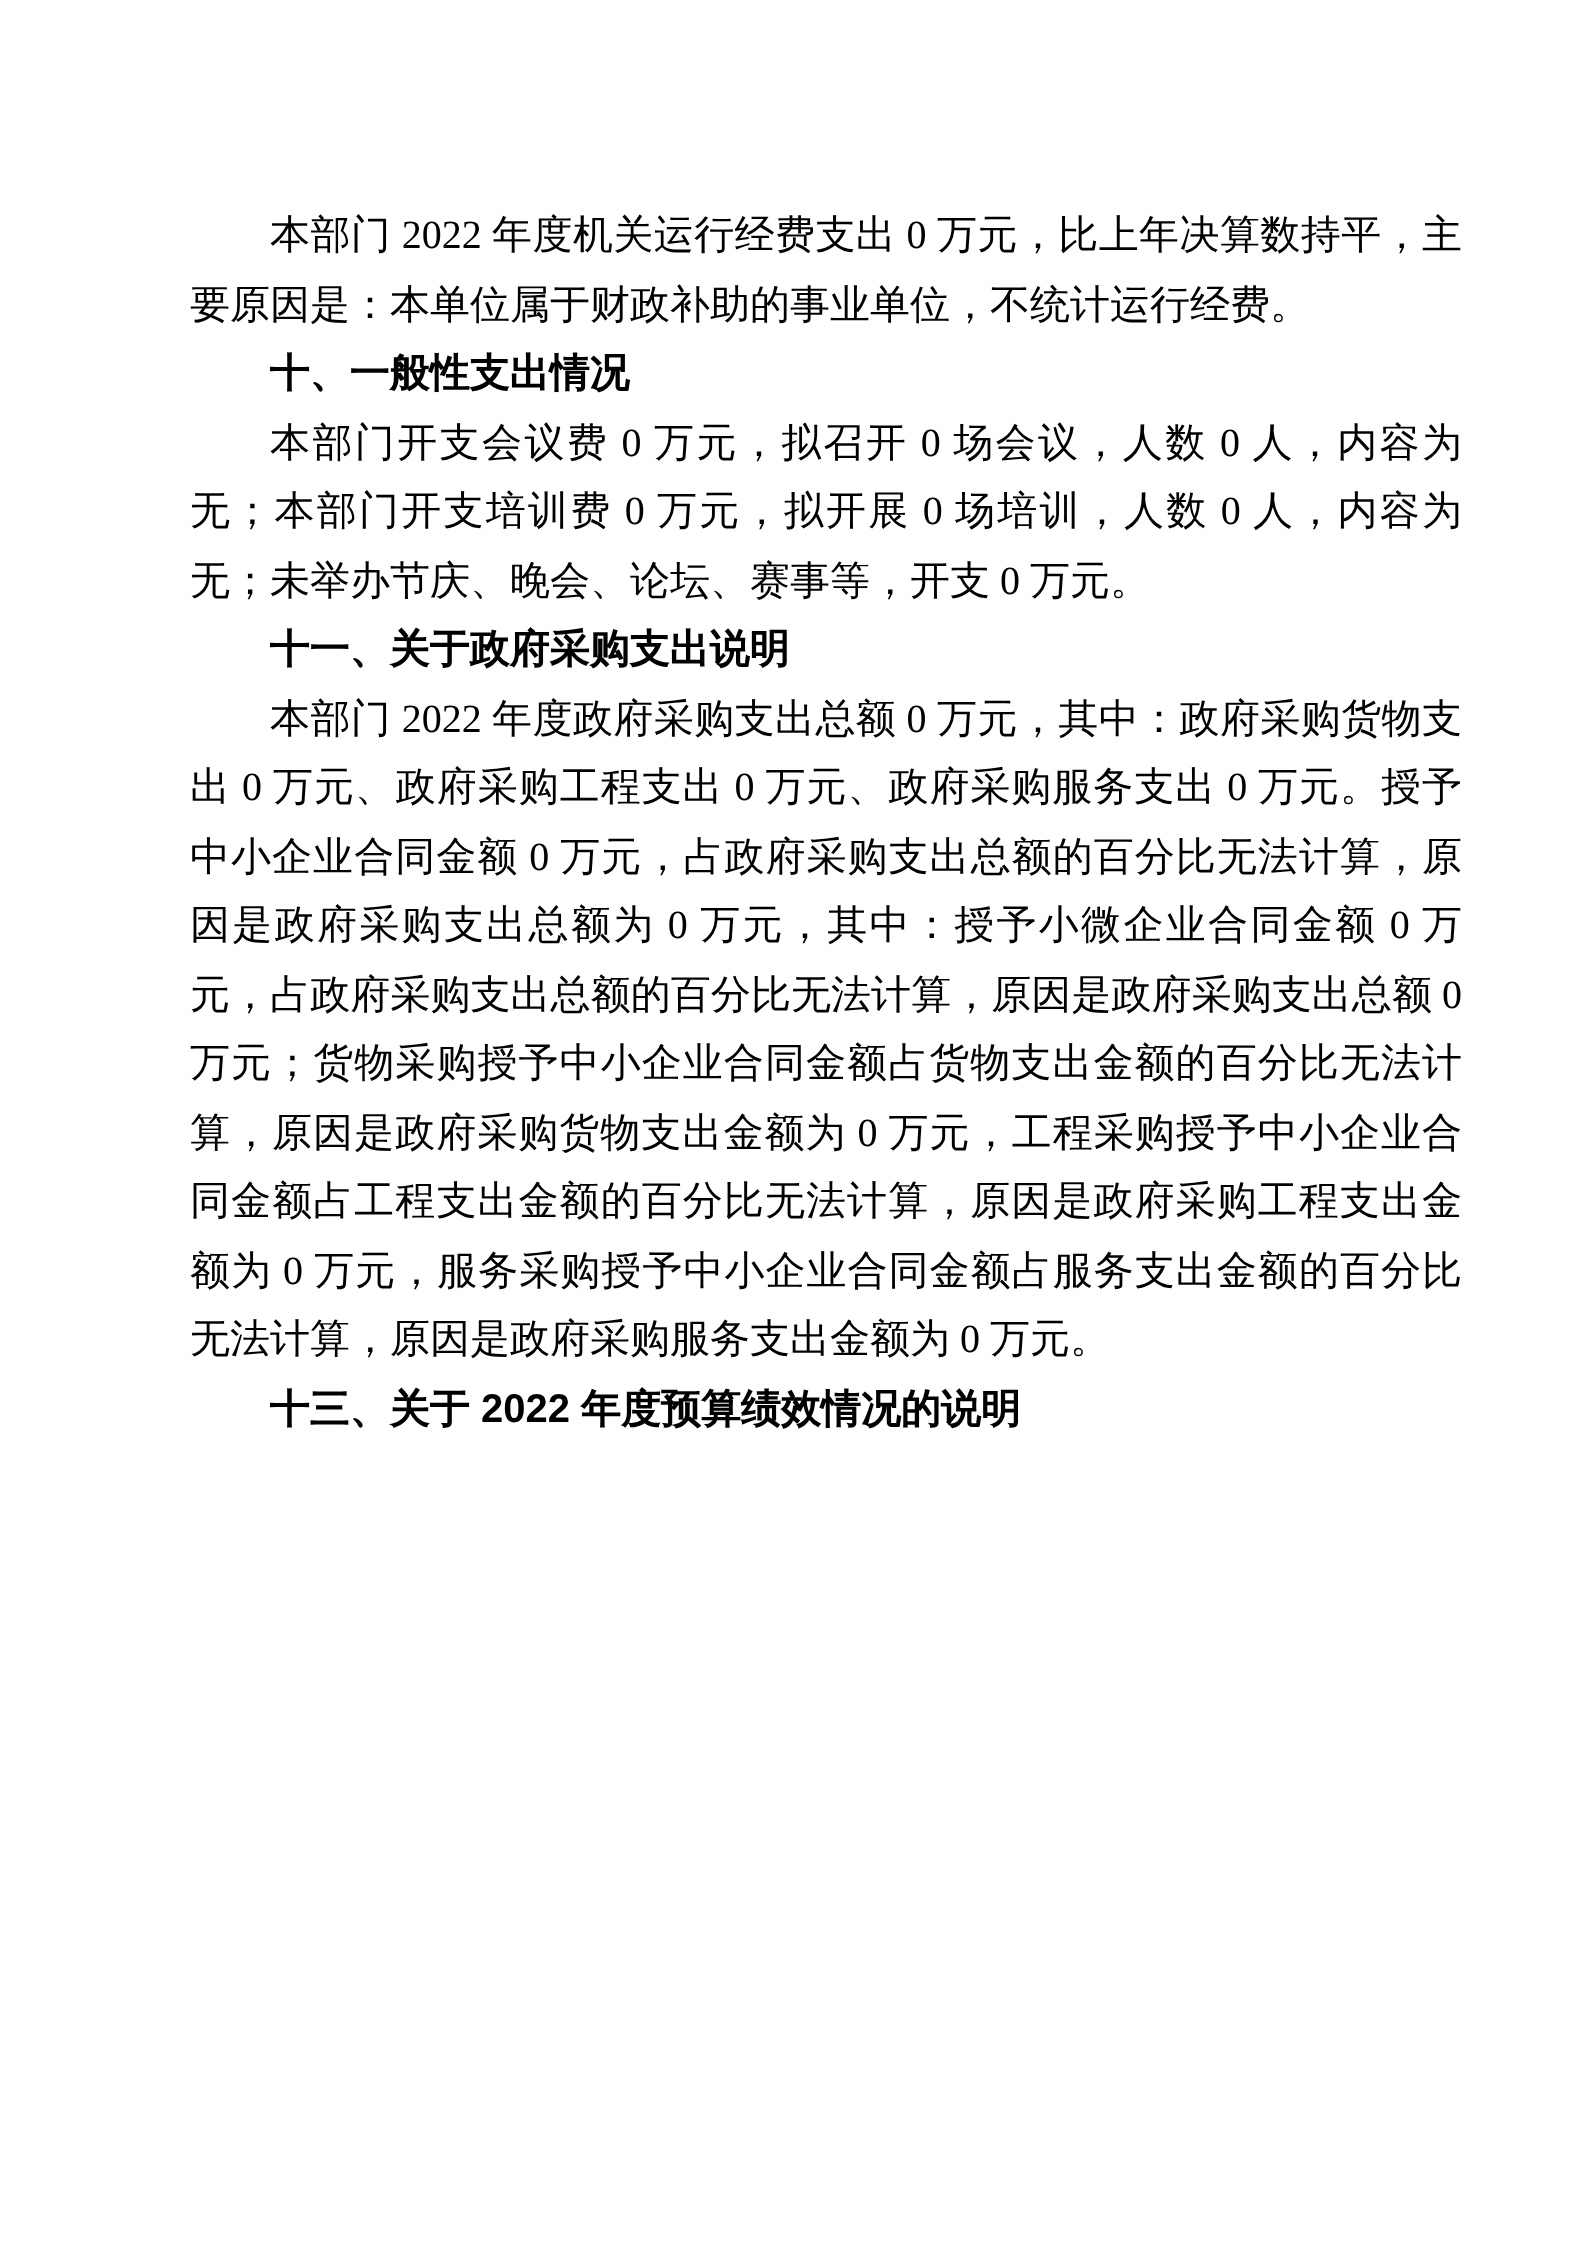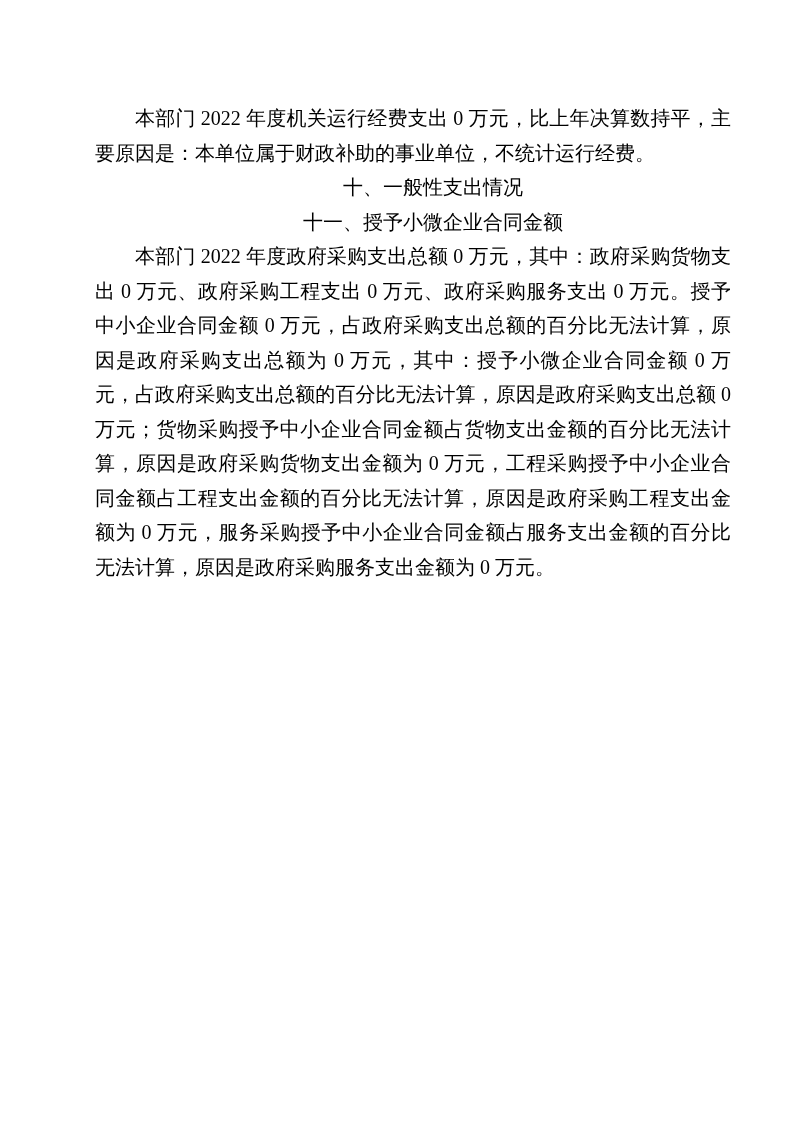--- a/index.html
+++ b/index.html
@@ -23,33 +23,35 @@
   .para {
     margin: 0;
     text-indent: 2em;
     text-align: justify;
     word-break: break-all;
   }
   .heading {
     margin: 0;
     text-indent: 2em;
     font-family: "Liberation Sans", "DejaVu Sans", sans-serif;
-    font-weight: normal;
-    text-align: center;
+    font-weight: bold;
+    text-align: left;
   }
 </style>
 </head>
 <body>
 
 <div class="page">
   <p class="para">本部门 2022 年度机关运行经费支出 0 万元，比上年决算数持平，主要原因是：本单位属于财政补助的事业单位，不统计运行经费。</p>
 
   <p class="heading">十、一般性支出情况</p>
 
+  <p class="para">本部门开支会议费 0 万元，拟召开 0 场会议，人数 0 人，内容为无；本部门开支培训费 0 万元，拟开展 0 场培训，人数 0 人，内容为无；未举办节庆、晚会、论坛、赛事等，开支 0 万元。</p>
 
-  <p class="heading">十一、授予小微企业合同金额</p>
+  <p class="heading">十一、关于政府采购支出说明</p>
 
   <p class="para">本部门 2022 年度政府采购支出总额 0 万元，其中：政府采购货物支出 0 万元、政府采购工程支出 0 万元、政府采购服务支出 0 万元。授予中小企业合同金额 0 万元，占政府采购支出总额的百分比无法计算，原因是政府采购支出总额为 0 万元，其中：授予小微企业合同金额 0 万元，占政府采购支出总额的百分比无法计算，原因是政府采购支出总额 0 万元；货物采购授予中小企业合同金额占货物支出金额的百分比无法计算，原因是政府采购货物支出金额为 0 万元，工程采购授予中小企业合同金额占工程支出金额的百分比无法计算，原因是政府采购工程支出金额为 0 万元，服务采购授予中小企业合同金额占服务支出金额的百分比无法计算，原因是政府采购服务支出金额为 0 万元。</p>
 
 
 
+  <p class="heading">十三、关于 2022 年度预算绩效情况的说明</p>
 
 </div>
 
 </body></html>

